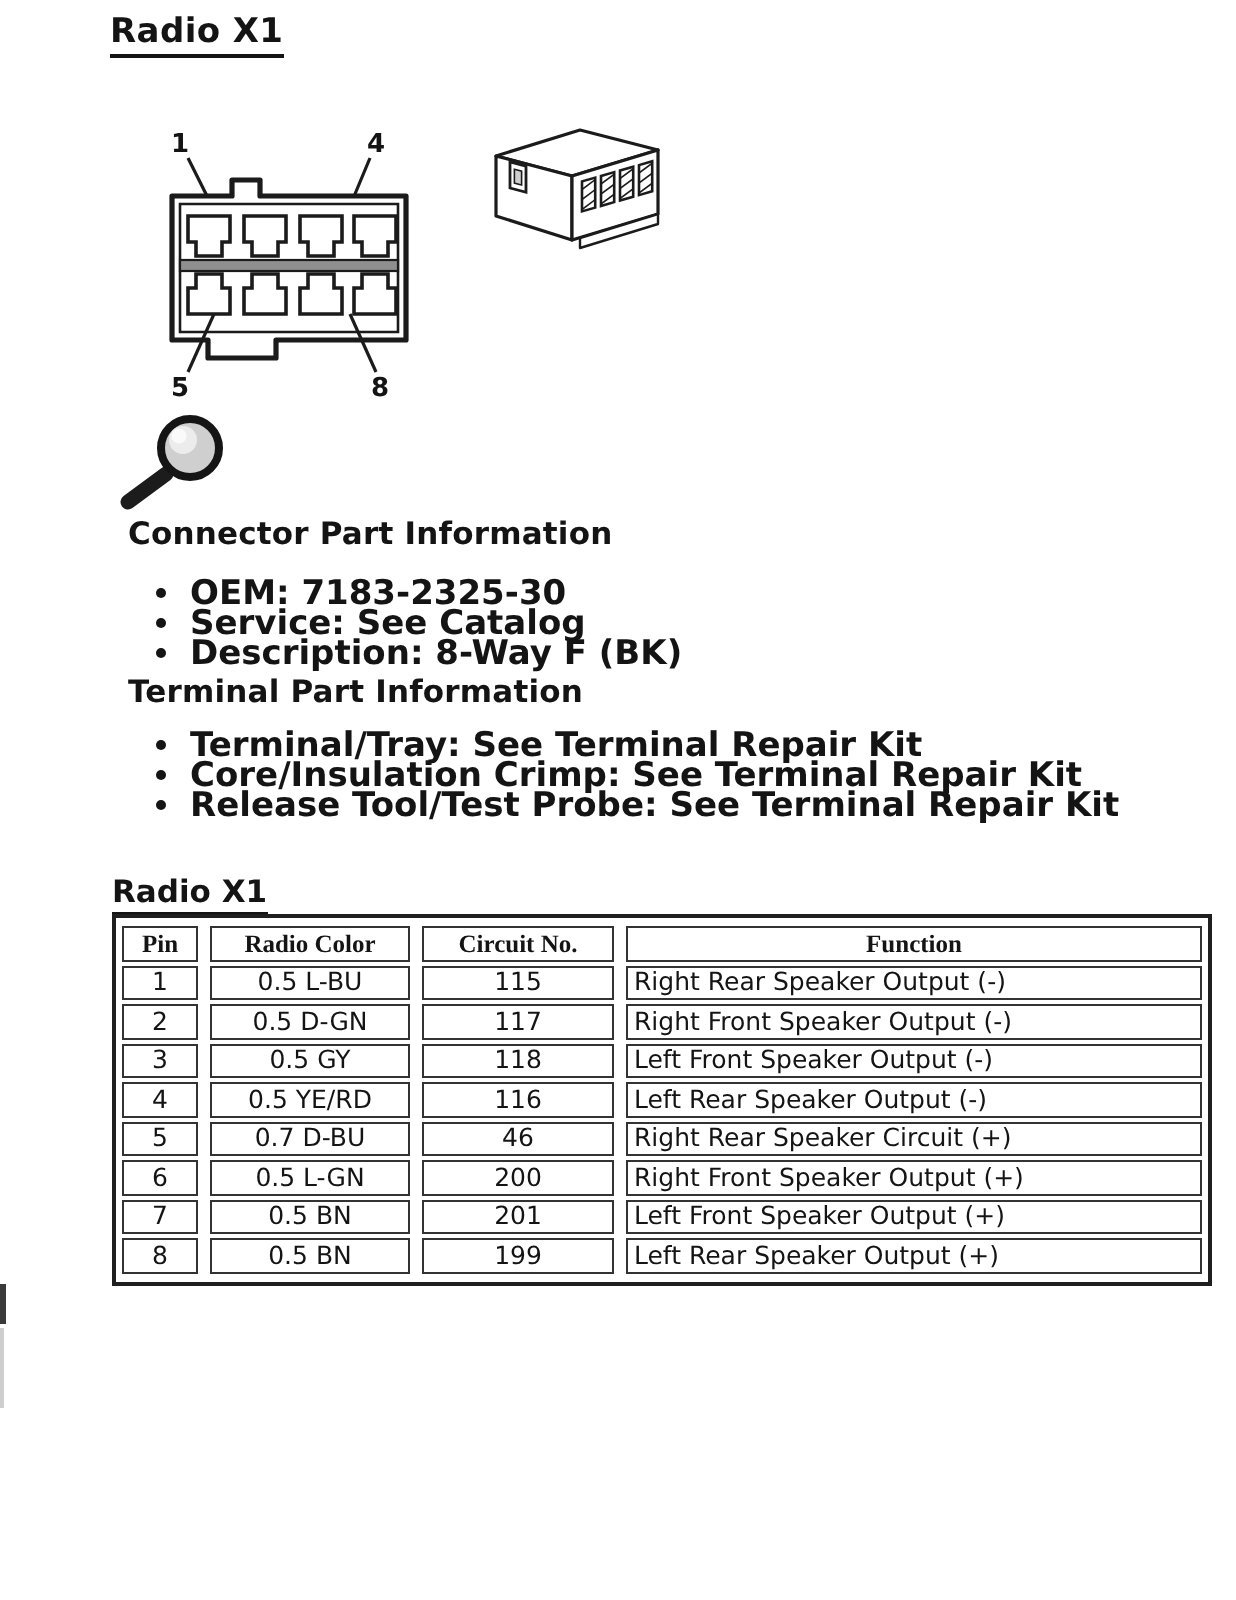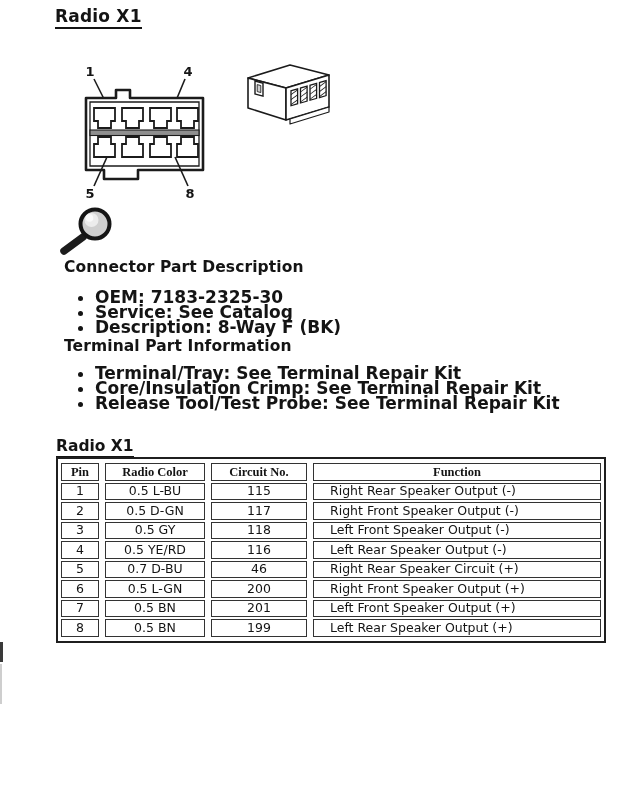--- a/index.html
+++ b/index.html
@@ -20,21 +20,21 @@
     position:absolute;left:56px;top:457px;width:550px;
     border:2px solid #1f1f1f;padding:2px 3px;box-sizing:border-box;background:#fff;
   }
   .prow{display:grid;grid-template-columns:38px 100px 96px 1fr;column-gap:6px;margin:2px 0;}
   .cell{
     border:1.5px solid #333;background:#fff;height:15.5px;
     display:flex;align-items:center;justify-content:center;
     font-size:12.5px;line-height:1;white-space:nowrap;overflow:hidden;
   }
   .phead .cell{font-weight:bold;font-family:Liberation Serif, serif;}
-  .c-func{justify-content:flex-start;padding-left:16px;}
+  .c-func{justify-content:flex-start;padding-left:3px;}
   .phead .c-func{justify-content:center;padding-left:0;}
   
   .lineart{position:absolute;}
   .pinlabel{font-size:13px;font-weight:bold;fill:#141414;font-family:"DejaVu Sans",sans-serif;}
   
   .artifact{position:absolute;background:#3a3a3a;}
 </style>
 </head>
 <body>
 
@@ -114,21 +114,21 @@
     </g>
   </svg>
 
   <svg class="lineart" style="left:57px;top:204px;" width="64" height="54" viewBox="0 0 64 54">
     <line x1="7" y1="47" x2="26" y2="33" stroke="#1c1c1c" stroke-width="7.5" stroke-linecap="round"></line>
     <circle cx="38" cy="20" r="14.5" fill="#cfcfcf" stroke="#151515" stroke-width="4"></circle>
     <circle cx="34.5" cy="16" r="7" fill="#ececec"></circle>
     <circle cx="32.5" cy="14" r="3.8" fill="#fafafa"></circle>
   </svg>
 
-  <h2 class="abs sec-head" style="left:64px;top:258px;">Connector Part Description</h2>
+  <h2 class="abs sec-head" style="left:64px;top:258px;">Connector Part Information</h2>
   <ul class="abs bullets" style="left:64px;top:290px;">
     <li>OEM: 7183-2325-30</li>
     <li>Service: See Catalog</li>
     <li>Description: 8-Way F (BK)</li>
   </ul>
 
   <h2 class="abs sec-head" style="left:64px;top:337px;">Terminal Part Information</h2>
   <ul class="abs bullets" style="left:64px;top:366px;">
     <li>Terminal/Tray: See Terminal Repair Kit</li>
     <li>Core/Insulation Crimp: See Terminal Repair Kit</li>

